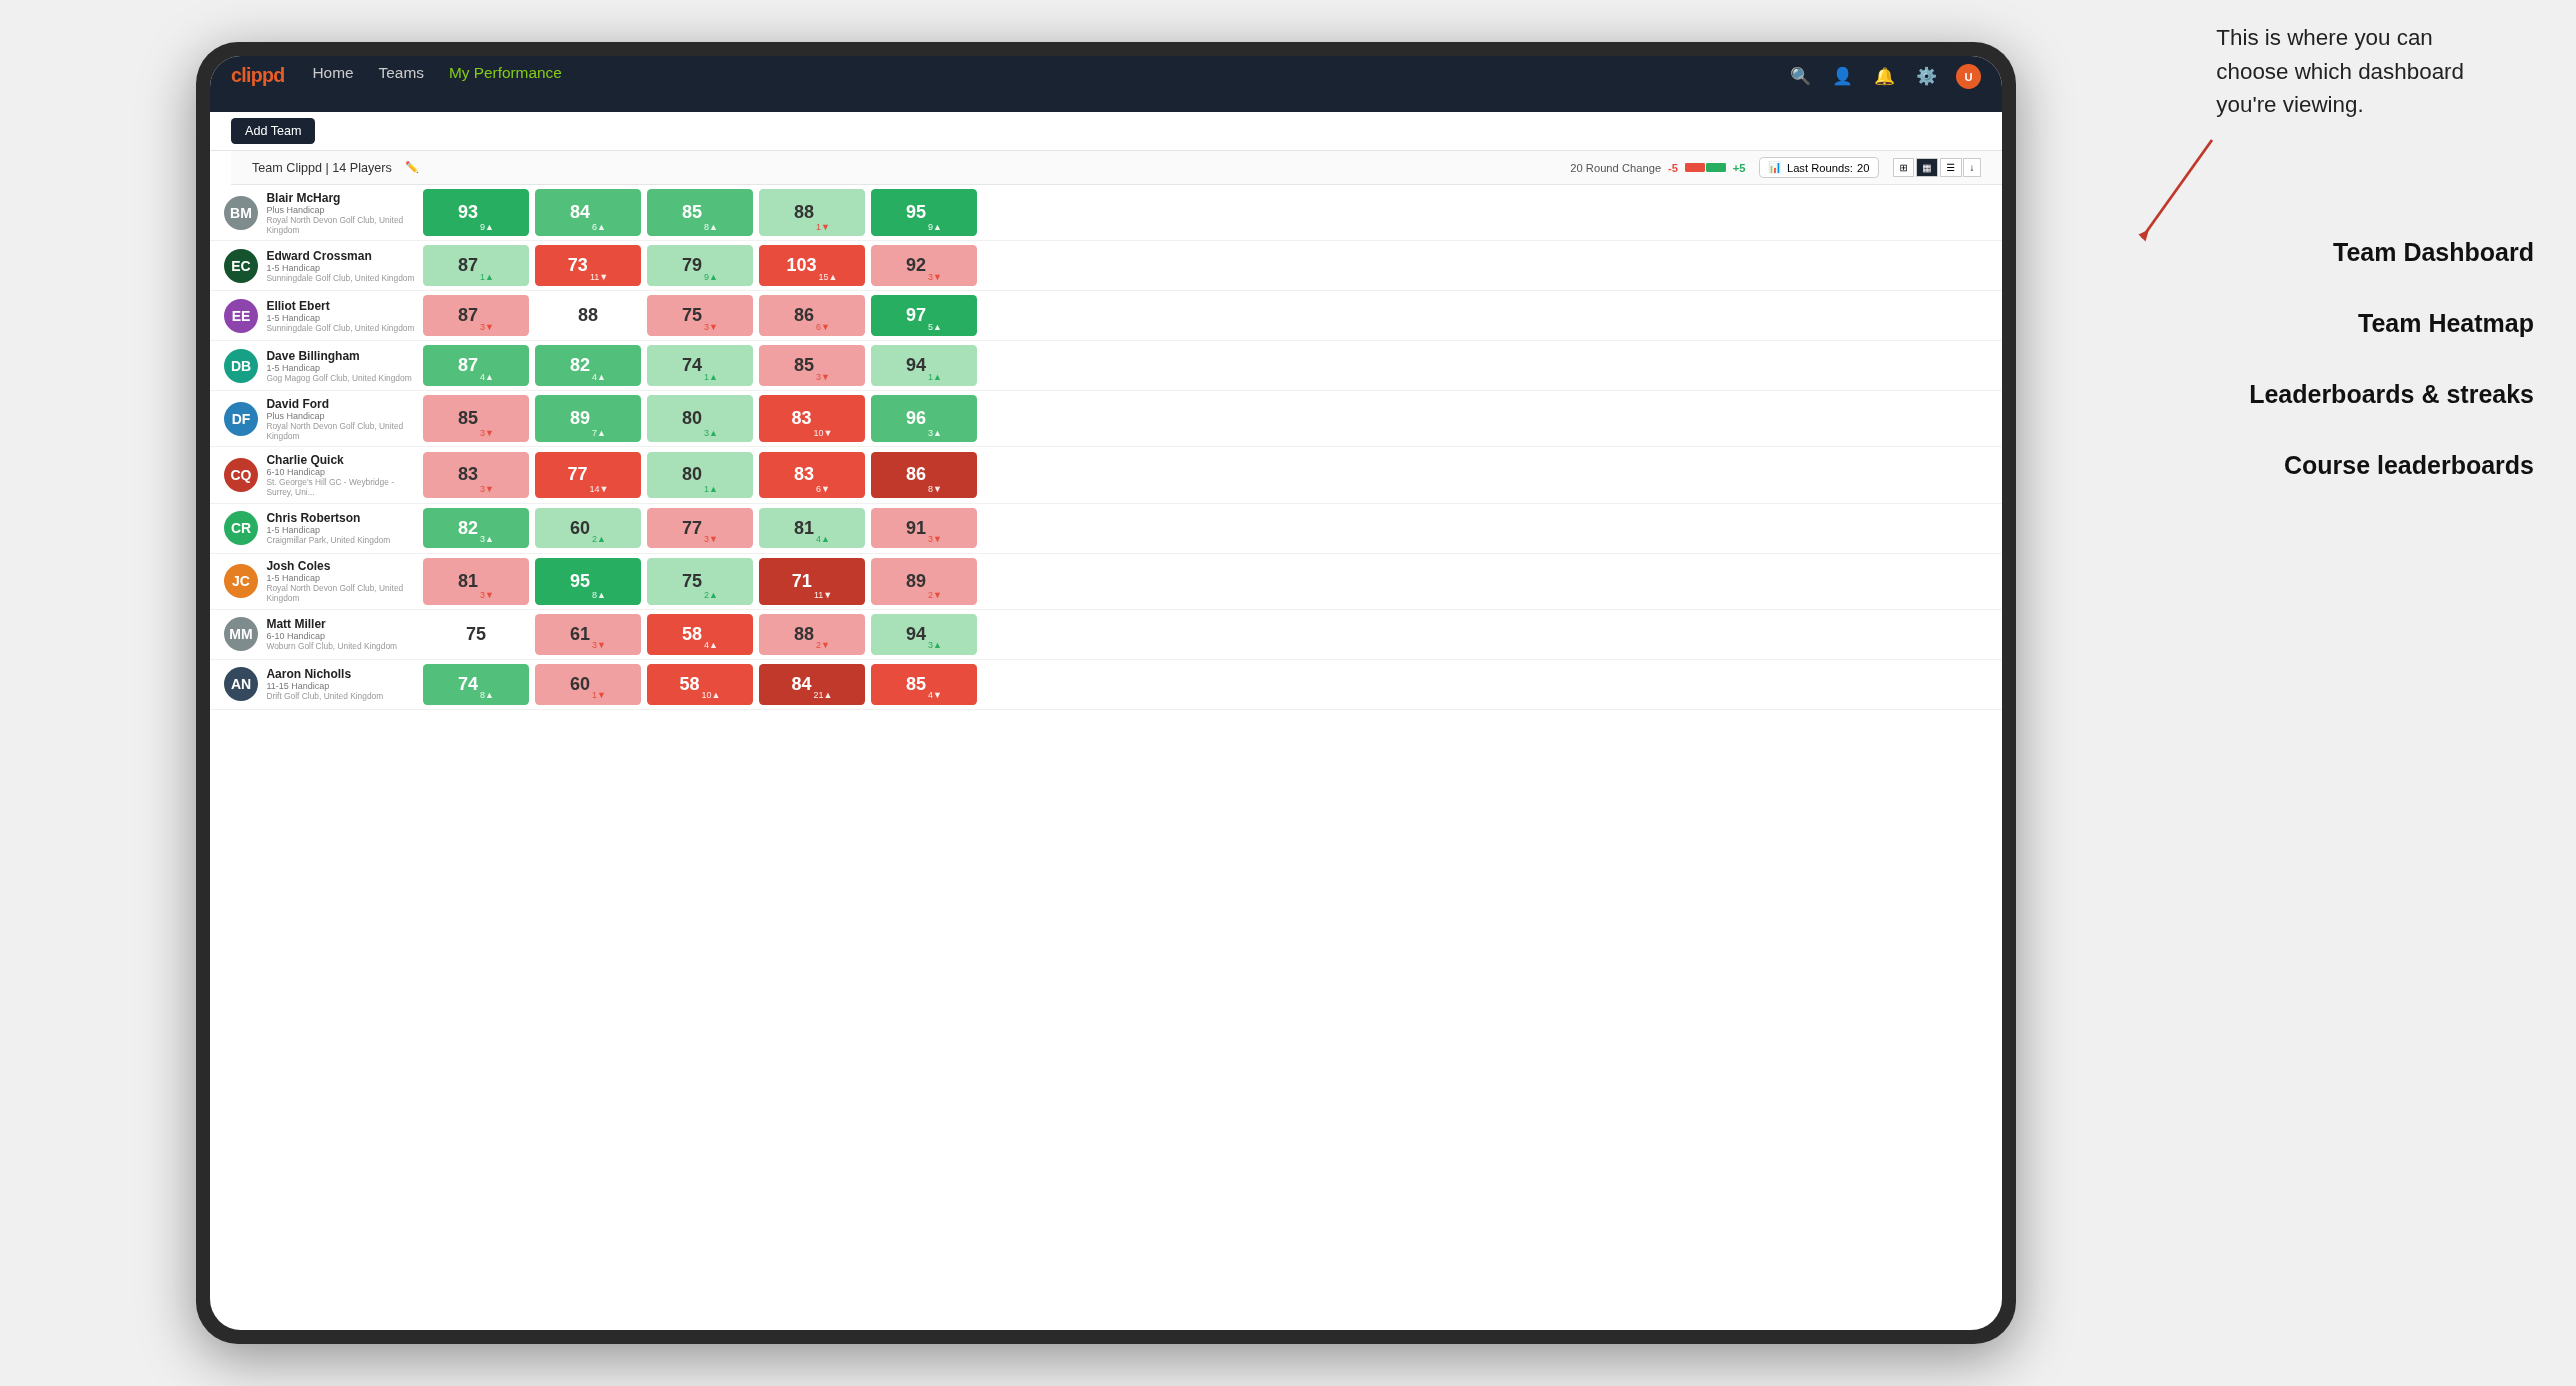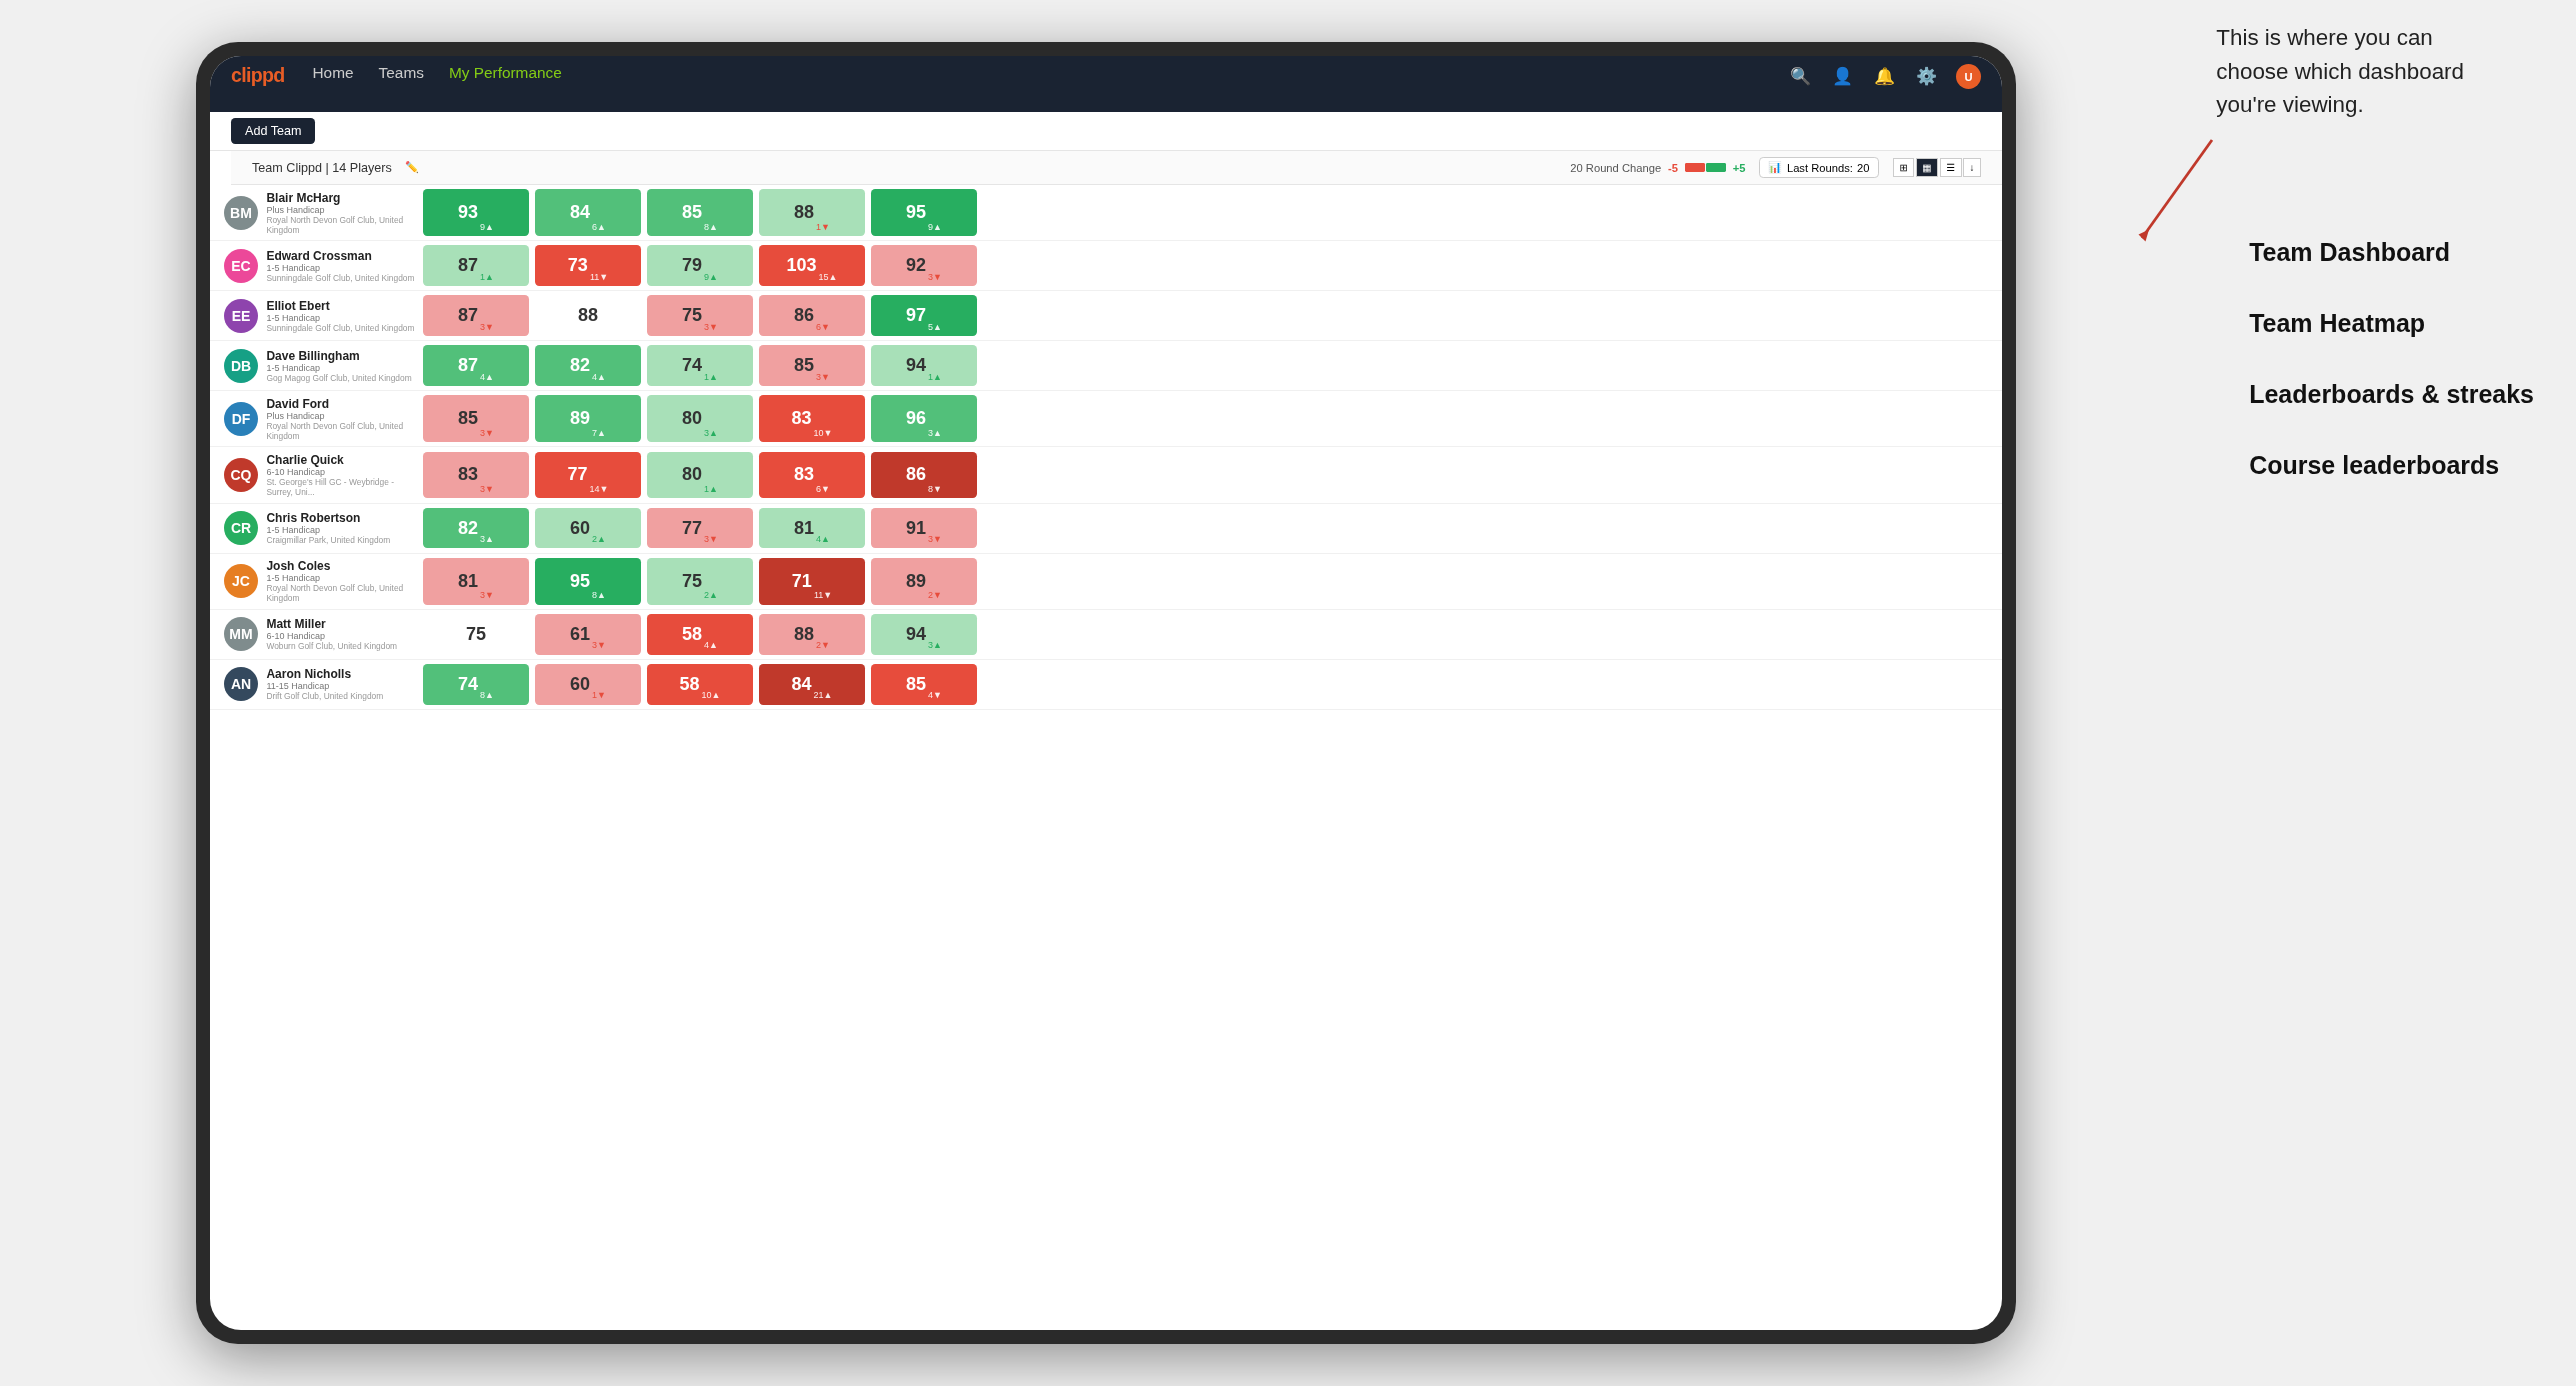--- a/index.html
+++ b/index.html
@@ -34,20 +34,21 @@
     }
 
     
     .side-labels {
       position: absolute;
       top: 238px;
       right: 42px;
       display: flex;
       flex-direction: column;
       gap: 42px;
+      align-items: flex-end;
     }
     .side-label {
       font-size: 25px;
       font-weight: 600;
       color: #111;
     }
 
     
     .tablet-frame {
       position: absolute;
@@ -321,21 +322,21 @@
     .bg-red-mid { background: #e74c3c; color: #fff; }
     .bg-red-strong { background: #c0392b; color: #fff; }
 
     .change-up { color: #27ae60; }
     .change-up-white { color: rgba(255,255,255,0.9); }
     .change-down { color: #e74c3c; }
     .change-down-white { color: rgba(255,255,255,0.9); }
 
     
     .av1 { background: #7f8c8d; }
-    .av2 { background: #ec4899; }
+    .av2 { background: #14532d; }
     .av3 { background: #8e44ad; }
     .av4 { background: #16a085; }
     .av5 { background: #2980b9; }
     .av6 { background: #c0392b; }
     .av7 { background: #27ae60; }
     .av8 { background: #e67e22; }
     .av9 { background: #7f8c8d; }
     .av10 { background: #34495e; }
   </style>
 </head>

